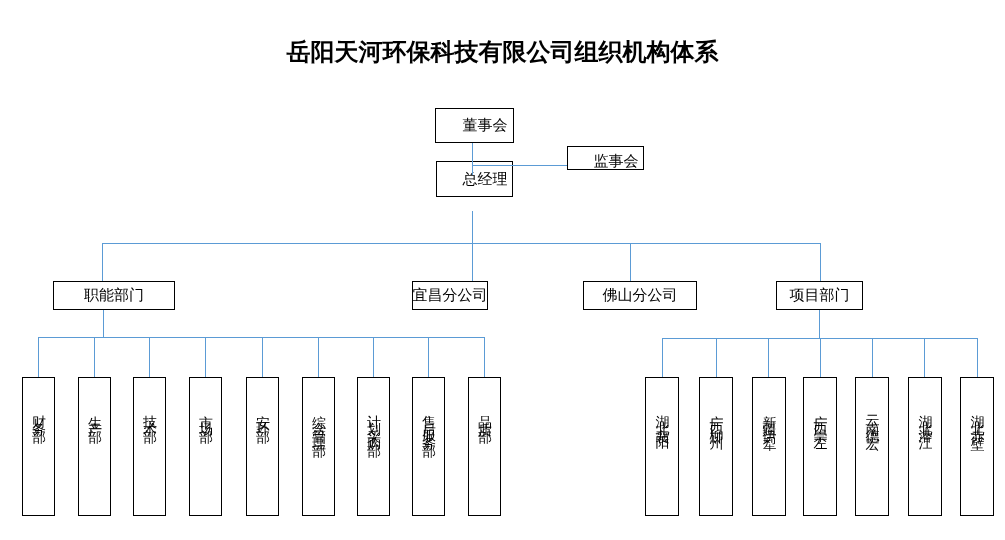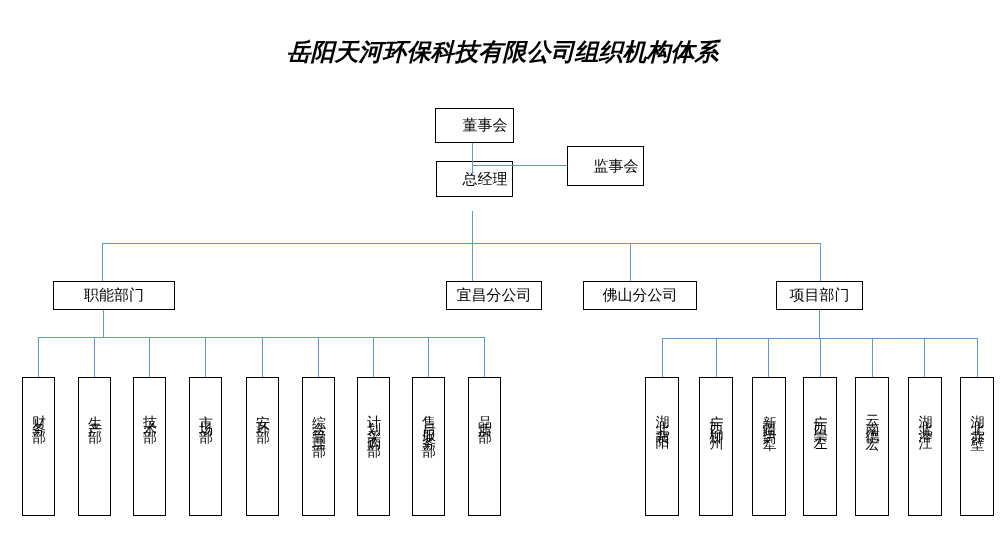--- a/index.html
+++ b/index.html
@@ -7,21 +7,20 @@
   html,body { background:var(--bg); }
   body {
     width:1005px; height:540px; position:relative; overflow:hidden;
     font-family:"Liberation Serif","DejaVu Serif",serif; color:var(--text);
   }
   .canvas { position:absolute; inset:0; }
   .chart-title {
     position:absolute; top:36px; left:0; width:1005px;
     text-align:center; font-size:24px; font-weight:bold;
     font-family:"Liberation Serif","DejaVu Serif",serif;
-    font-style:italic;
   }
   .node {
     position:absolute; border:1px solid var(--border); background:#fff;
     display:flex; align-items:center; justify-content:center;
     font-size:15px; line-height:1; white-space:nowrap;
   }
   .lv1 { height:35px;padding-left:21px; }
   .lv2 { top:281px; height:29px; font-size:15px; }
   .leaf {
     top:377px; width:33px; height:139px;
@@ -37,31 +36,31 @@
 </head>
 <body>
 
 <div class="canvas">
 
   <div class="chart-title">岳阳天河环保科技有限公司组织机构体系</div>
 
   <div class="node lv1" style="left:435px; top:108px; width:79px;">
     <span>董事会</span>
   </div>
-  <div class="node lv1" style="left:567px; top:146px; width:77px; height:40px;">
+  <div class="node lv1" style="left:567px; top:146px; width:77px; height:24px;align-items:flex-end;">
     <span>监事会</span>
   </div>
   <div class="node lv1" style="left:436px; top:161px; width:77px; height:36px;">
     <span>总经理</span>
   </div>
 
   <div class="node lv2" style="left:53px; width:122px;">
     <span>职能部门</span>
   </div>
-  <div class="node lv2" style="left:446px; width:96px;">
+  <div class="node lv2" style="left:412px; width:76px;">
     <span>宜昌分公司</span>
   </div>
   <div class="node lv2" style="left:583px; width:114px;">
     <span>佛山分公司</span>
   </div>
   <div class="node lv2" style="left:776px; width:87px;">
     <span>项目部门</span>
   </div>
 
   <div class="node leaf" style="left:22px;">

